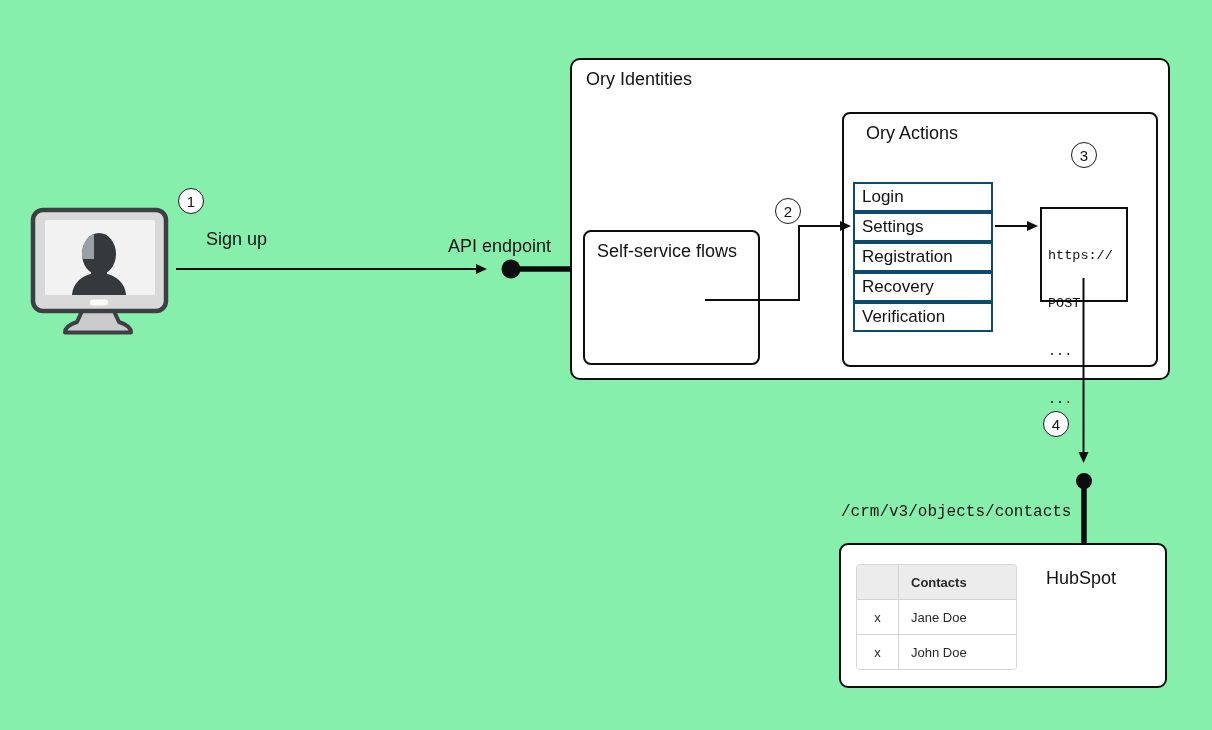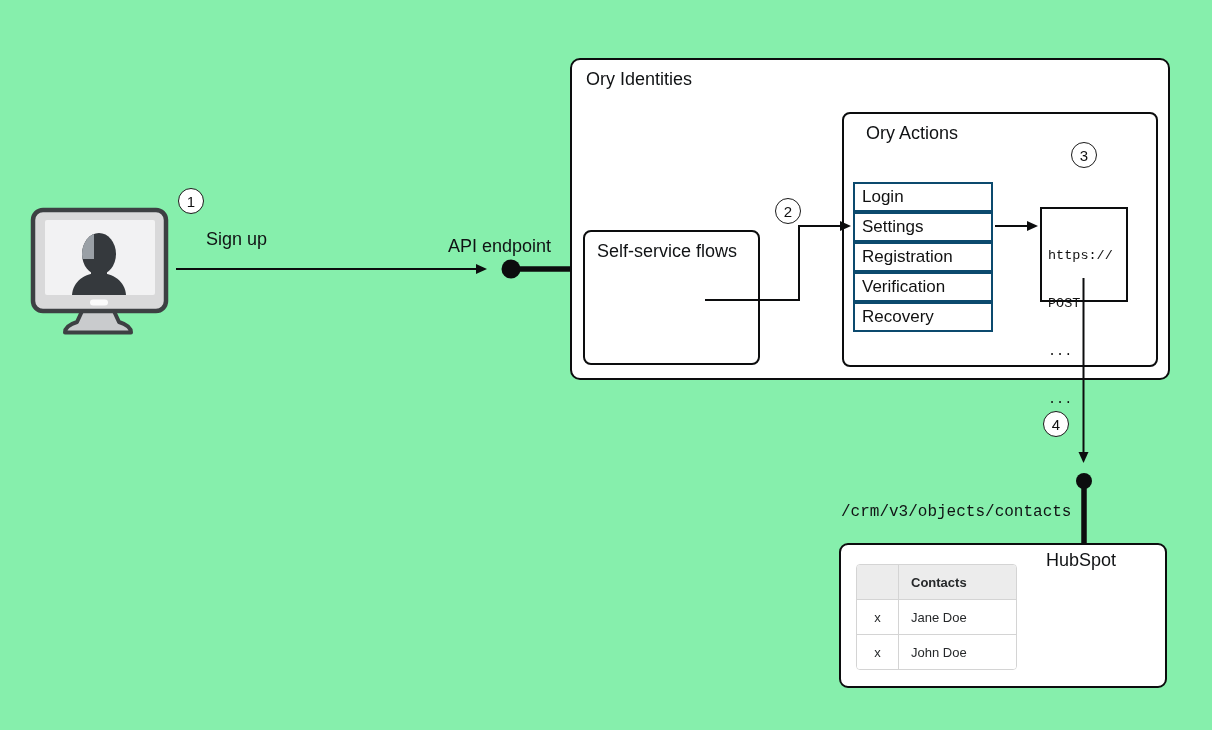--- a/index.html
+++ b/index.html
@@ -73,21 +73,21 @@
   </svg>
 
   <div class="box" style="left:570px;top:58px;width:600px;height:322px;border-radius:10px;"></div>
   <div class="box" style="left:842px;top:112px;width:316px;height:255px;border-radius:8px;"></div>
   <div class="box" style="left:583px;top:230px;width:177px;height:135px;border-radius:8px;border-width:2px;"></div>
   <div class="box" style="left:839px;top:543px;width:328px;height:145px;border-radius:9px;"></div>
 
   <div class="label" style="left:586px;top:68px;">Ory Identities</div>
   <div class="label" style="left:866px;top:122px;">Ory Actions</div>
   <div class="label" style="left:597px;top:240px;">Self-service flows</div>
-  <div class="label" style="left:1046px;top:549px;">HubSpot</div>
+  <div class="label" style="left:1046px;top:567px;">HubSpot</div>
 
   <div class="label" style="left:206px;top:228px;">Sign up</div>
   <div class="label" style="left:448px;top:235px;width:118px;text-align:left;">API endpoint</div>
   <div class="label mono" style="left:841px;top:501px;font-size:16px;">/crm/v3/objects/contacts</div>
 
   <div class="badge" style="left:178px;top:188px;">1</div>
   <div class="badge" style="left:775px;top:198px;">2</div>
   <div class="badge" style="left:1071px;top:142px;">3</div>
   <div class="badge" style="left:1043px;top:411px;">4</div>
 
@@ -95,24 +95,24 @@
     <div class="frow">
       <span>Login</span>
     </div>
     <div class="frow">
       <span>Settings</span>
     </div>
     <div class="frow">
       <span>Registration</span>
     </div>
     <div class="frow">
-      <span>Verification</span>
+      <span>Recovery</span>
     </div>
     <div class="frow">
-      <span>Recovery</span>
+      <span>Verification</span>
     </div>
   </div>
 
   <div class="code-box">
     <div>https://</div>
     <div>POST</div>
     <div>...</div>
     <div>...</div>
   </div>
 

